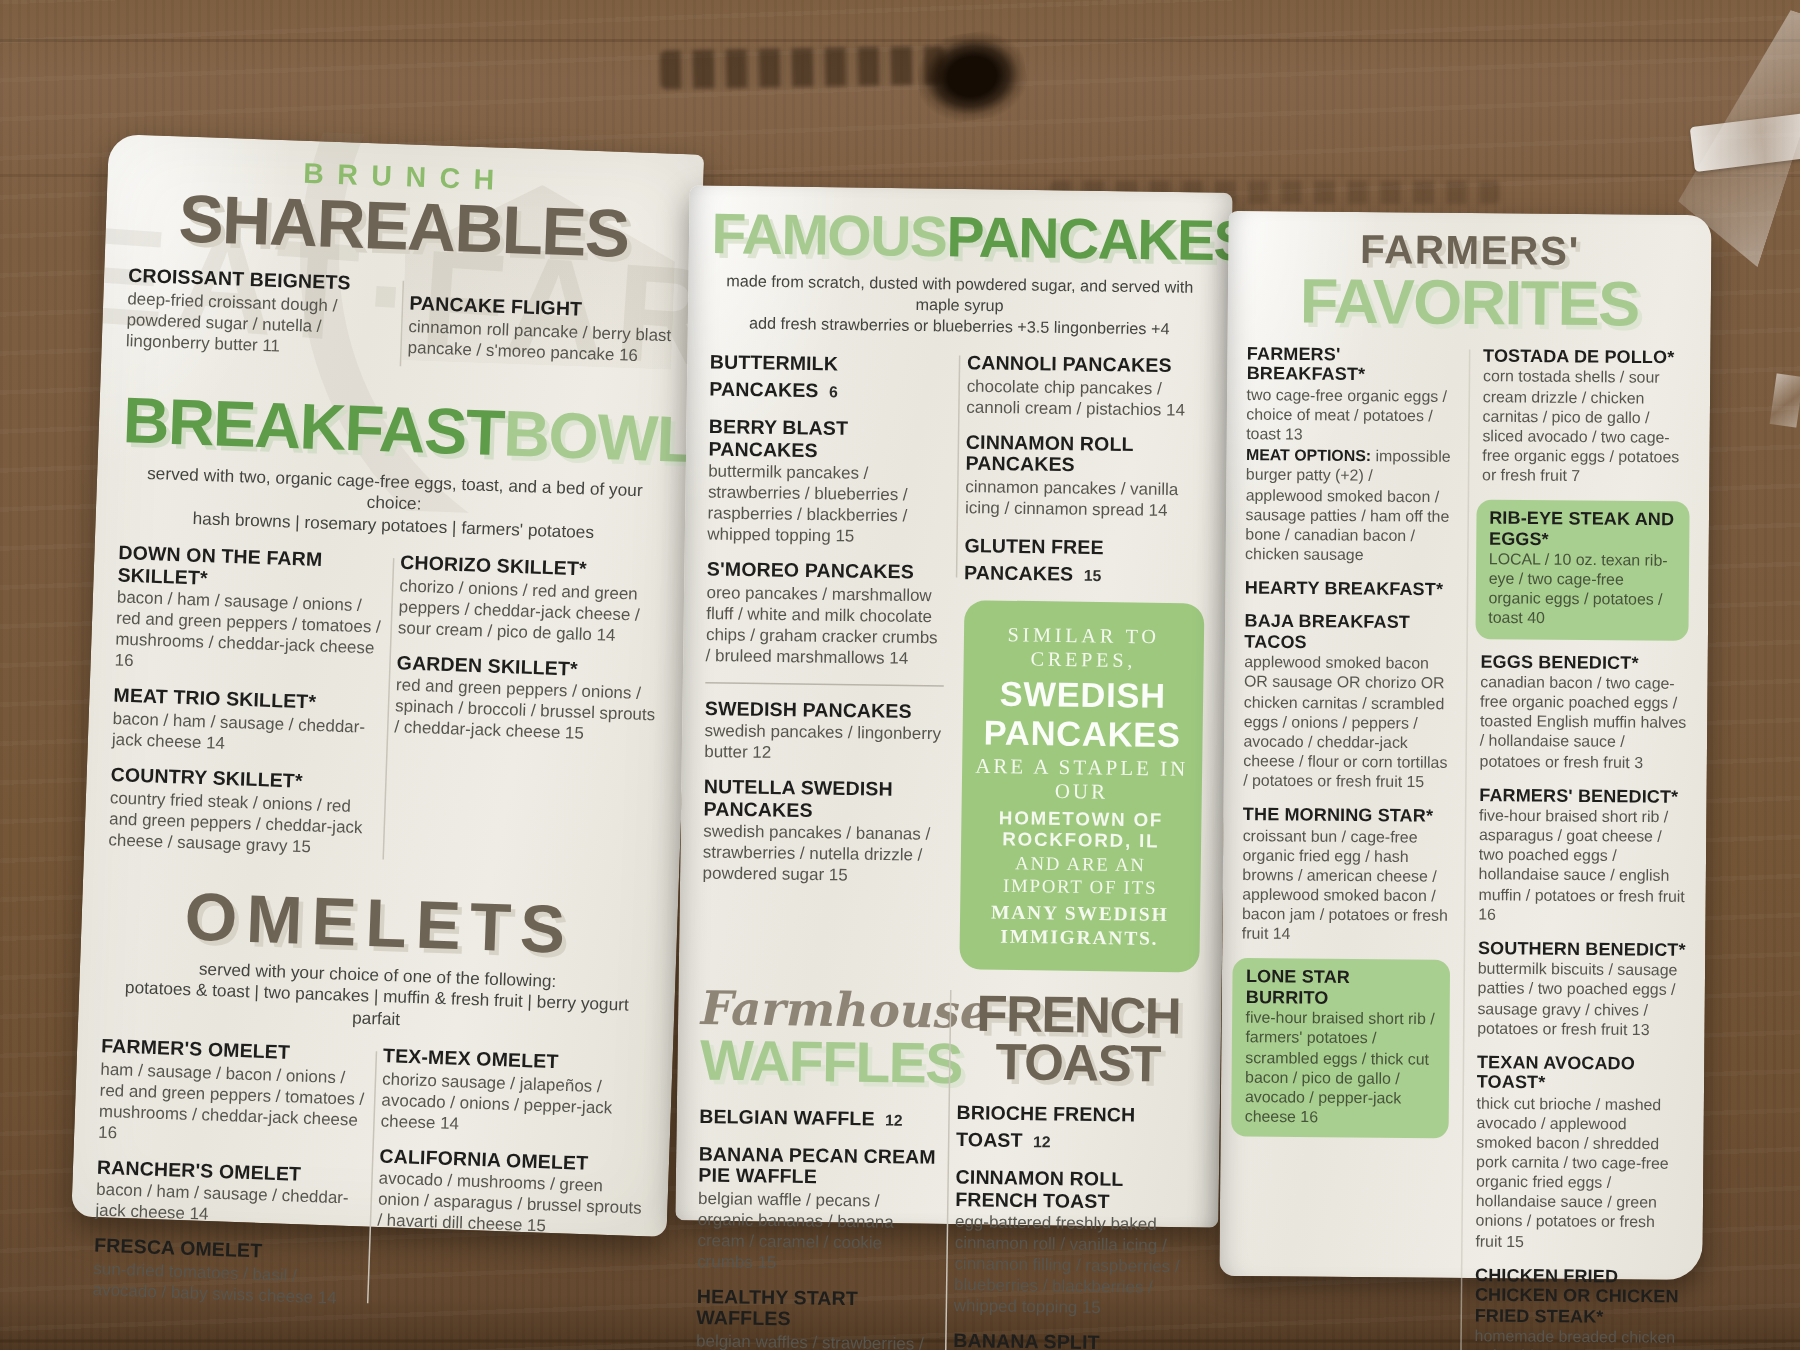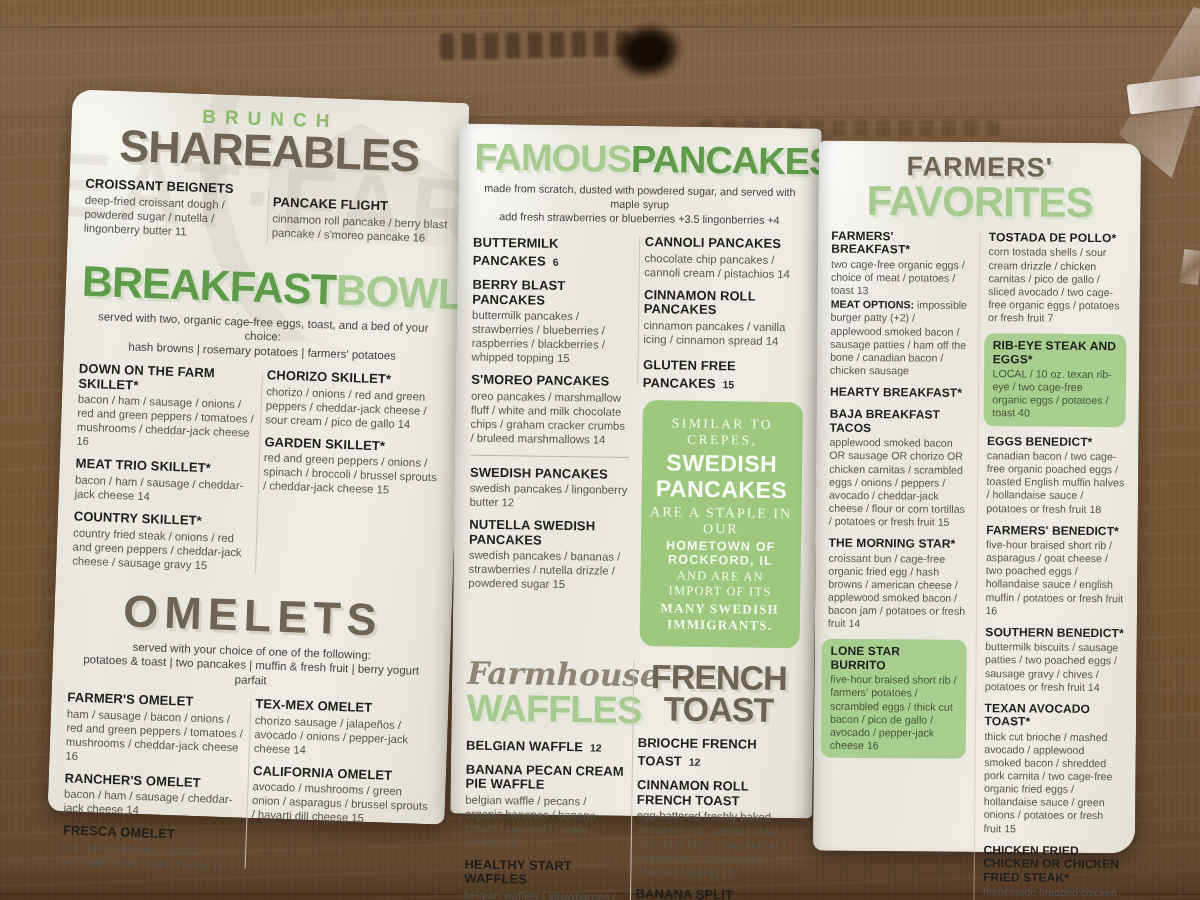--- a/index.html
+++ b/index.html
@@ -326,29 +326,29 @@
           <div class="item">
             <div class="iname" style="font-size:12px">TOSTADA DE POLLO*</div>
             <div class="idesc" style="font-size:10.6px">corn tostada shells / sour cream drizzle / chicken carnitas / pico de gallo / sliced avocado / two cage-free organic eggs / potatoes or fresh fruit 7</div>
           </div>
           <div class="item greenbox" style="margin-left:-4px">
             <div class="iname" style="font-size:12px">RIB-EYE STEAK AND EGGS*</div>
             <div class="idesc" style="font-size:10.6px">LOCAL / 10 oz. texan rib-eye / two cage-free organic eggs / potatoes / toast 40</div>
           </div>
           <div class="item">
             <div class="iname" style="font-size:12px">EGGS BENEDICT*</div>
-            <div class="idesc" style="font-size:10.6px">canadian bacon / two cage-free organic poached eggs / toasted English muffin halves / hollandaise sauce / potatoes or fresh fruit 18</div>
+            <div class="idesc" style="font-size:10.6px">canadian bacon / two cage-free organic poached eggs / toasted English muffin halves / hollandaise sauce / potatoes or fresh fruit 3</div>
           </div>
           <div class="item">
             <div class="iname" style="font-size:12px">FARMERS' BENEDICT*</div>
             <div class="idesc" style="font-size:10.6px">five-hour braised short rib / asparagus / goat cheese / two poached eggs / hollandaise sauce / english muffin / potatoes or fresh fruit 16</div>
           </div>
           <div class="item">
             <div class="iname" style="font-size:12px">SOUTHERN BENEDICT*</div>
-            <div class="idesc" style="font-size:10.6px">buttermilk biscuits / sausage patties / two poached eggs / sausage gravy / chives / potatoes or fresh fruit 14</div>
+            <div class="idesc" style="font-size:10.6px">buttermilk biscuits / sausage patties / two poached eggs / sausage gravy / chives / potatoes or fresh fruit 13</div>
           </div>
           <div class="item">
             <div class="iname" style="font-size:12px">TEXAN AVOCADO TOAST*</div>
             <div class="idesc" style="font-size:10.6px">thick cut brioche / mashed avocado / applewood smoked bacon / shredded pork carnita / two cage-free organic fried eggs / hollandaise sauce / green onions / potatoes or fresh fruit 15</div>
           </div>
           <div class="item">
             <div class="iname" style="font-size:12px">CHICKEN FRIED CHICKEN OR CHICKEN FRIED STEAK*</div>
             <div class="idesc" style="font-size:10.6px">homemade breaded chicken or beef / cream gravy / two cage-free organic eggs / potatoes / toast 15</div>
           </div>
         </div>

